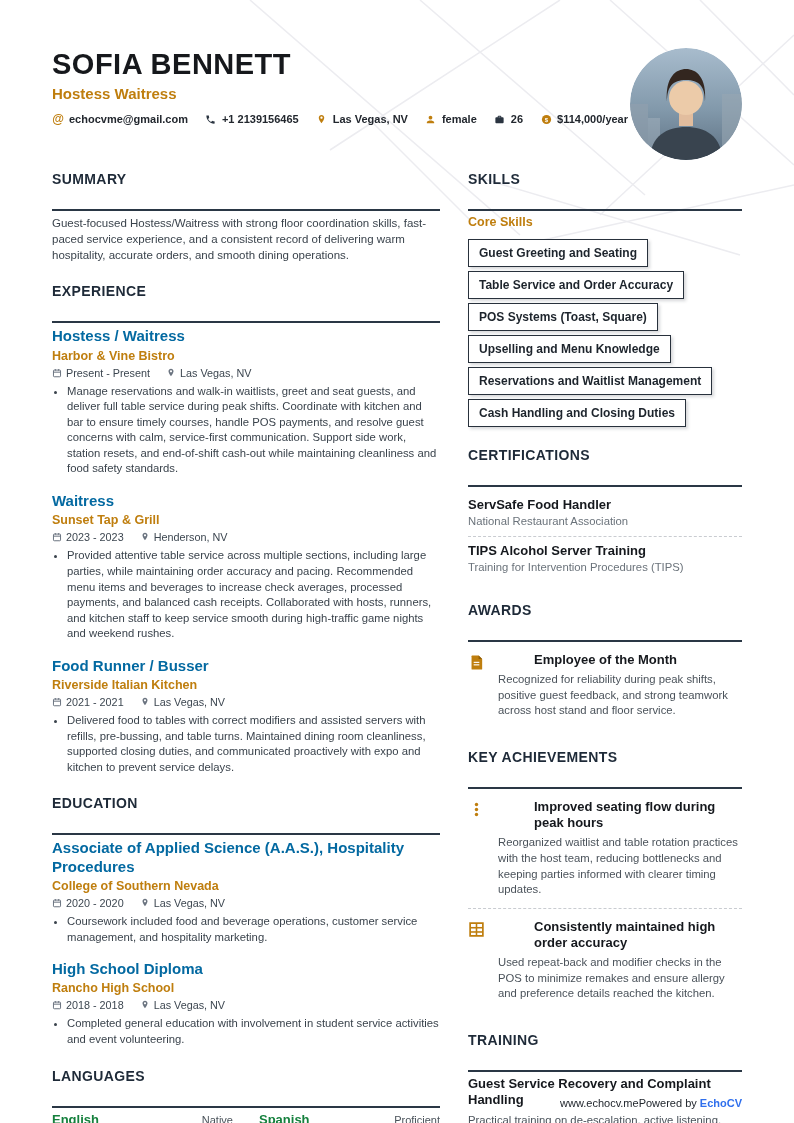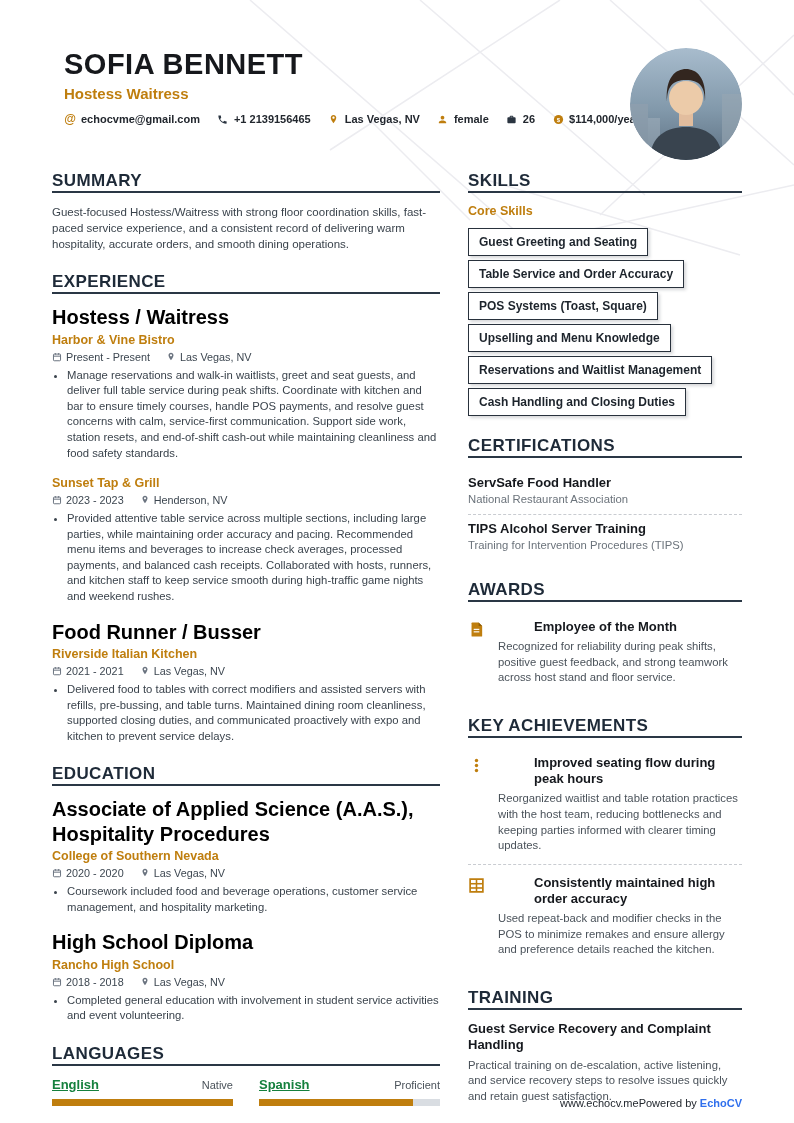--- a/index.html
+++ b/index.html
@@ -2,44 +2,44 @@
 <html><head>
 <meta charset="utf-8">
 <style>
   * { margin:0; padding:0; box-sizing:border-box; }
   html,body { background:#ffffff; }
   body { font-family:"Liberation Sans", sans-serif; color:#3a434c; }
   .page { position:relative; width:794px; height:1123px; background:#ffffff; overflow:hidden; margin:0 auto; }
   .bg-lines { position:absolute; top:0; left:0; width:794px; height:1123px; pointer-events:none; }
 
   
-  .header { position:relative; padding:48px 28px 0 52px; z-index:2;margin-left:12px; }
+  .header { position:relative; padding:48px 28px 0 52px; z-index:2; }
   .name { font-size:29px; font-weight:800; letter-spacing:0.5px; color:#16181c; }
   .job-title { font-size:15px; font-weight:700; color:#bf7e0e; margin-top:4px; }
   .contact-row { display:flex; align-items:center; flex-wrap:wrap; gap:17px; margin-top:11px; font-size:11px; font-weight:700; color:#22272e; }
   .contact-item { display:flex; align-items:center; gap:5px; }
   .c-icon { display:inline-flex; width:12px; height:12px; align-items:center; justify-content:center; }
   .c-icon svg { width:11px; height:11px; }
   .at-glyph { font-size:12px; font-weight:800; color:#bf7e0e; line-height:1; }
   .avatar { position:absolute; top:48px; right:52px; width:112px; height:112px; border-radius:50%; overflow:hidden; z-index:2; }
   .avatar svg { display:block; width:112px; height:112px; }
 
   
   .main { position:relative; display:flex; gap:28px; padding:0 52px; margin-top:46px; z-index:2; }
   .col-left { flex:0 0 388px; max-width:388px; }
   .col-right { flex:1; min-width:0; }
 
   .section { margin-bottom:20px; }
-  .sec-heading { font-size:17px; font-weight:800; letter-spacing:0.4px; color:#1e2a38; padding-bottom:0; border-bottom:2.5px solid #2a3745; margin-bottom:11px; }
+  .sec-heading { font-size:14px; font-weight:800; letter-spacing:0.4px; color:#1e2a38; padding-bottom:22px; border-bottom:2.5px solid #2a3745; margin-bottom:4px; }
 
   .summary-text { font-size:11.5px; line-height:1.4; color:#3a434c; }
 
   
   .xp-item { margin-bottom:15px; }
-  .xp-title { font-size:20px; font-weight:800; color:#000000; line-height:1.22; }
+  .xp-title { font-size:15px; font-weight:800; color:#0369a1; line-height:1.22; }
   .xp-company { font-size:12.5px; font-weight:700; color:#bf7e0e; margin-top:3px; }
   .xp-meta { display:flex; align-items:center; gap:16px; margin-top:4px; font-size:10.8px; color:#3c4650; }
   .meta-chunk { display:flex; align-items:center; gap:4px; }
   .m-icon svg { width:10px; height:10px; display:block; }
   .xp-bullets { margin-top:5px; padding-left:15px; }
   .xp-bullets li { font-size:11.3px; line-height:1.38; color:#3a434c; margin-bottom:2px; }
 
   
   .lang-row { display:flex; gap:26px; }
   .lang { flex:1; }
@@ -211,20 +211,21 @@
                 </span>
               <span>Las Vegas, NV</span>
             </span>
           </div>
           <ul class="xp-bullets">
             <li>Manage reservations and walk-in waitlists, greet and seat guests, and deliver full table service during peak shifts. Coordinate with kitchen and bar to ensure timely courses, handle POS payments, and resolve guest concerns with calm, service-first communication. Support side work, station resets, and end-of-shift cash-out while maintaining cleanliness and food safety standards.</li>
           </ul>
         </div>
 
         <div class="xp-item">
+          <div class="xp-title">Waitress</div>
           <div class="xp-company">Sunset Tap &amp; Grill</div>
           <div class="xp-meta">
             <span class="meta-chunk">
               <span class="m-icon">
                   <svg viewBox="0 0 24 24" fill="none" stroke="#6b7480" stroke-width="2.4">
                     <rect x="3.5" y="5" width="17" height="16" rx="2"></rect>
                     <line x1="3.5" y1="10" x2="20.5" y2="10"></line>
                     <line x1="8" y1="2.5" x2="8" y2="6.5"></line>
                     <line x1="16" y1="2.5" x2="16" y2="6.5"></line>
                   </svg>

